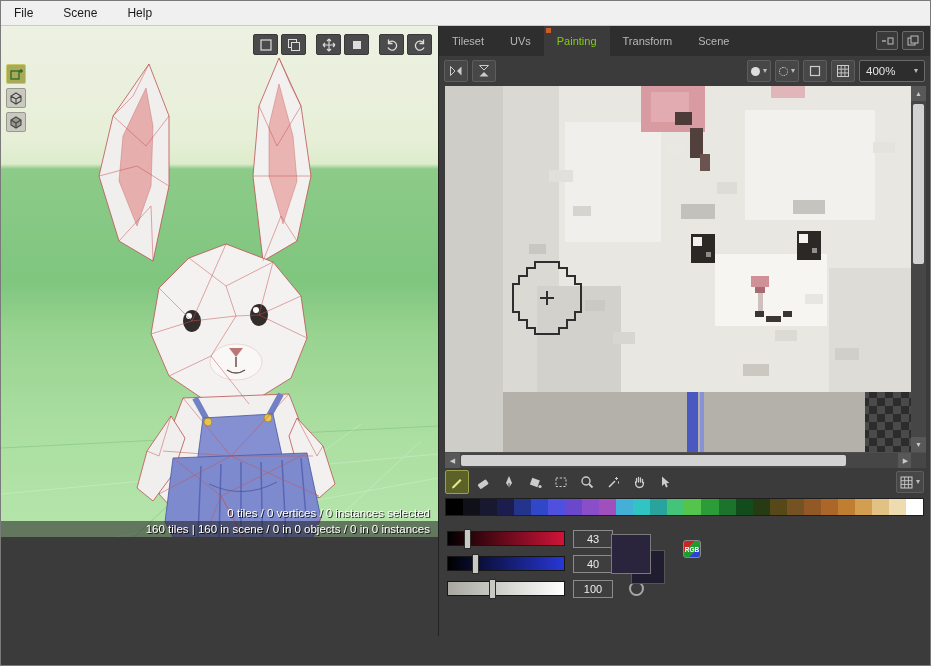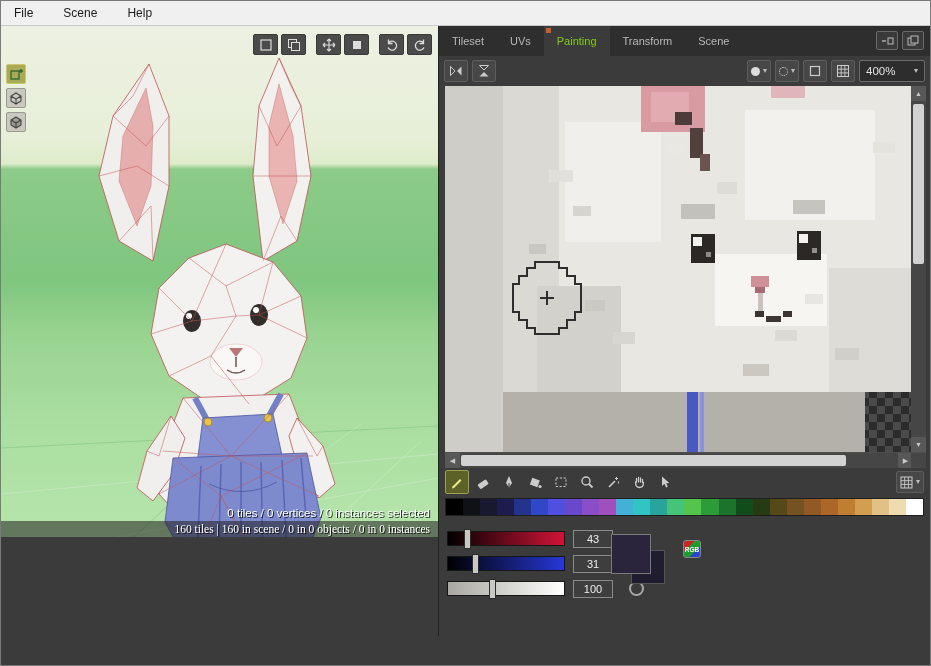--- a/index.html
+++ b/index.html
@@ -24,21 +24,21 @@
   .viewport{position:relative;width:437px;height:511px;overflow:hidden;
     background:linear-gradient(180deg,#edf1e2 0%,#e7efd8 22%,#ddecca 27%,#8ccb88 28%,#7fc67f 50%,#98d390 60%,#aadea0 78%,#b6e5ac 100%);}
   .viewport svg.scene{position:absolute;left:0;top:0;width:437px;height:610px;}
   .vp-toolbar{position:absolute;top:8px;right:6px;display:flex;gap:3px;z-index:5;}
   .vpbtn{width:25px;height:21px;background:#4b4b4b;border:1px solid #393939;border-radius:2px;display:flex;align-items:center;justify-content:center;}
   .vpbtn.mr{margin-right:7px;}
   .vp-side{position:absolute;top:38px;left:5px;display:flex;flex-direction:column;gap:4px;z-index:5;}
   .sidebtn{width:20px;height:20px;border-radius:2px;background:#c9c9c0;border:1px solid #99998f;display:flex;align-items:center;justify-content:center;}
   .sidebtn.active{background:#a9a958;border-color:#c9c968;}
   .vp-status1{position:absolute;right:0;bottom:17px;left:0;text-align:right;padding:1px 8px;font-size:11.5px;color:#fff;text-shadow:1px 1px 0 rgba(0,0,0,.85);z-index:5;}
-  .vp-status2{position:absolute;right:0;bottom:0;left:0;text-align:right;padding:2px 8px;font-size:11.5px;color:#fff;text-shadow:1px 1px 0 rgba(0,0,0,.85);background:rgba(30,30,30,.55);z-index:5;font-family:Liberation Serif, serif;}
+  .vp-status2{position:absolute;right:0;bottom:0;left:0;text-align:right;padding:2px 8px;font-size:11.5px;color:#fff;text-shadow:1px 1px 0 rgba(0,0,0,.85);background:rgba(30,30,30,.55);z-index:5;}
 
   
   .rpanel{flex:1;background:#3b3b3b;display:flex;flex-direction:column;border-left:1px solid #222;}
   .tabbar{height:30px;background:#2e2e2e;display:flex;align-items:stretch;position:relative;flex:0 0 30px;}
   .tab{padding:0 13px;display:flex;align-items:center;font-size:11px;color:#b8b8b8;position:relative;}
   .tab.active{background:#3b3b3b;color:#84cc16;}
   .tab.active::before{content:"";position:absolute;left:2px;top:2px;width:5px;height:5px;background:#cc5c2a;}
   .tab-icons{position:absolute;right:6px;top:5px;display:flex;gap:4px;}
   .tabicon{width:22px;height:19px;background:#3a3a3a;border:1px solid #6a6a6a;border-radius:2px;display:flex;align-items:center;justify-content:center;}
 
@@ -513,21 +513,21 @@
         <div class="srow">
           <div class="track r">
               <div class="handle" style="left: calc(16.9% - 4px);"></div>
             </div>
           <div class="vbox">43</div>
         </div>
         <div class="srow">
           <div class="track b">
               <div class="handle" style="left: calc(23.9% - 4px);"></div>
             </div>
-          <div class="vbox">31</div>
+          <div class="vbox">40</div>
         </div>
         <div class="srow">
           <div class="track a">
               <div class="handle" style="left: calc(39.2% - 4px);"></div>
             </div>
           <div class="vbox">100</div>
           <div class="circbtn"></div>
         </div>
         <div class="swatches">
           <div class="swatch2" style="background: rgb(32, 29, 48);"></div>

